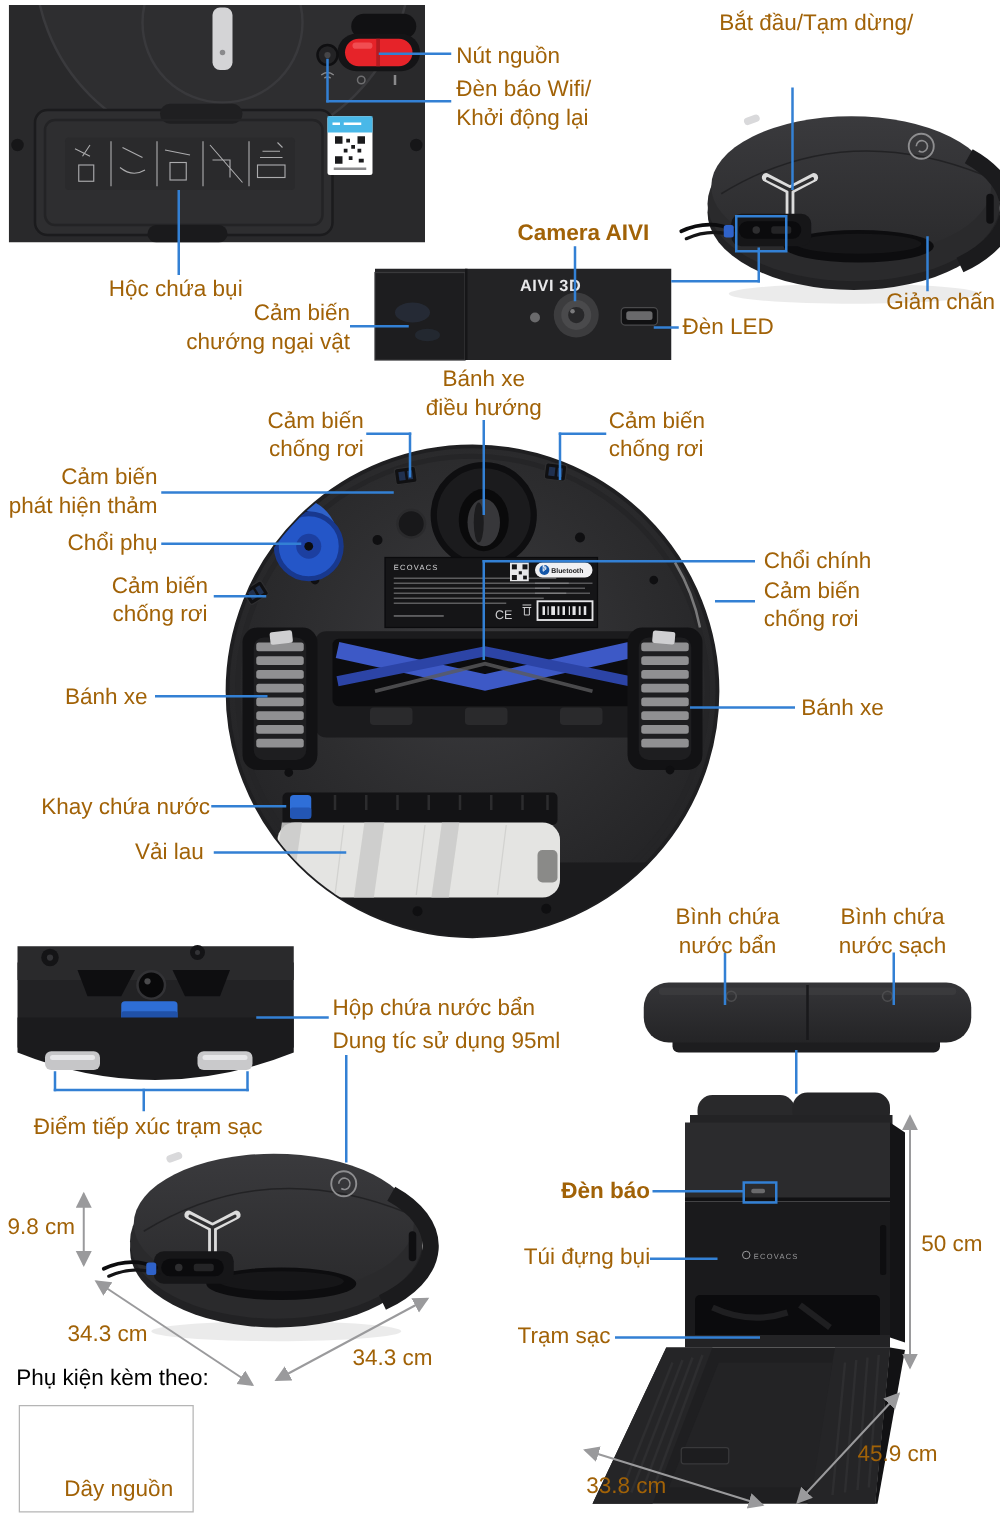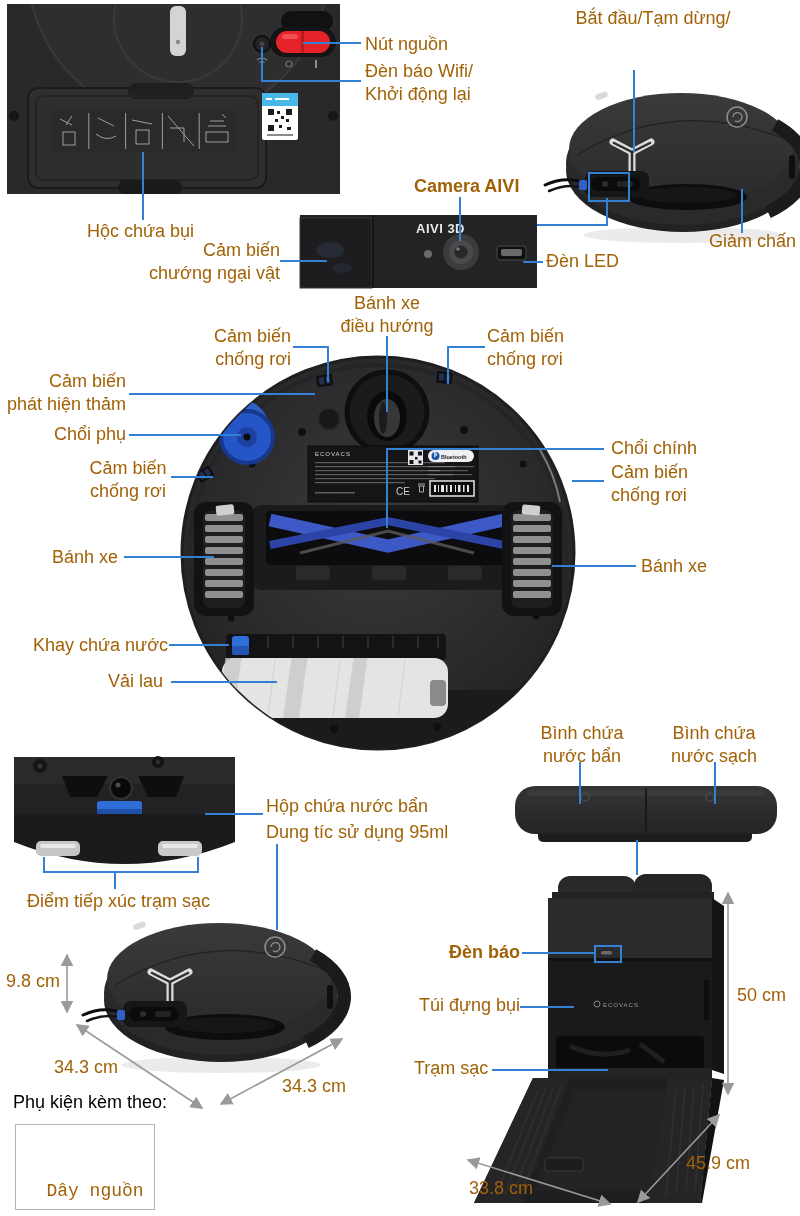--- a/index.html
+++ b/index.html
@@ -538,21 +538,21 @@
 <div class="lab" style="left:266px;top:793px;line-height:26px;">
   <div>Hộp chứa nước bẩn</div>
   <div>Dung tíc sử dụng 95ml</div>
 </div>
 <div class="lab" style="left:27px;top:890px;">Điểm tiếp xúc trạm sạc</div>
 <div class="lab" style="left:6px;top:970px;">9.8 cm</div>
 <div class="lab" style="left:54px;top:1056px;">34.3 cm</div>
 <div class="lab" style="left:282px;top:1075px;">34.3 cm</div>
 <div class="lab" style="left:13px;top:1091px;font-size:18px;color:#000000;">Phụ kiện kèm theo:</div>
 <div class="acc-box"></div>
-<div class="lab ta-c" style="left:15px;top:1180px;width:160px;z-index:6;font-family:Liberation Mono, monospace;">Dây nguồn</div>
+<div class="lab ta-c" style="left:15px;top:1180px;width:160px;z-index:6;">Dây nguồn</div>
 <div class="lab ta-c" style="left:532px;top:722px;width:100px;">
   <div>Bình chứa</div>
   <div>nước bẩn</div>
 </div>
 <div class="lab ta-c" style="left:664px;top:722px;width:100px;">
   <div>Bình chứa</div>
   <div>nước sạch</div>
 </div>
 <div class="lab" style="left:449px;top:941px;font-weight:bold;">Đèn báo</div>
 <div class="lab" style="left:419px;top:994px;">Túi đựng bụi</div>

